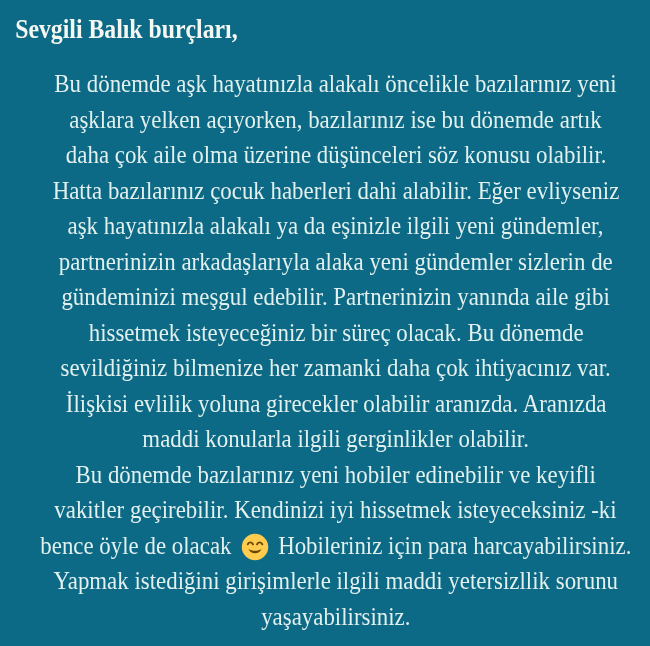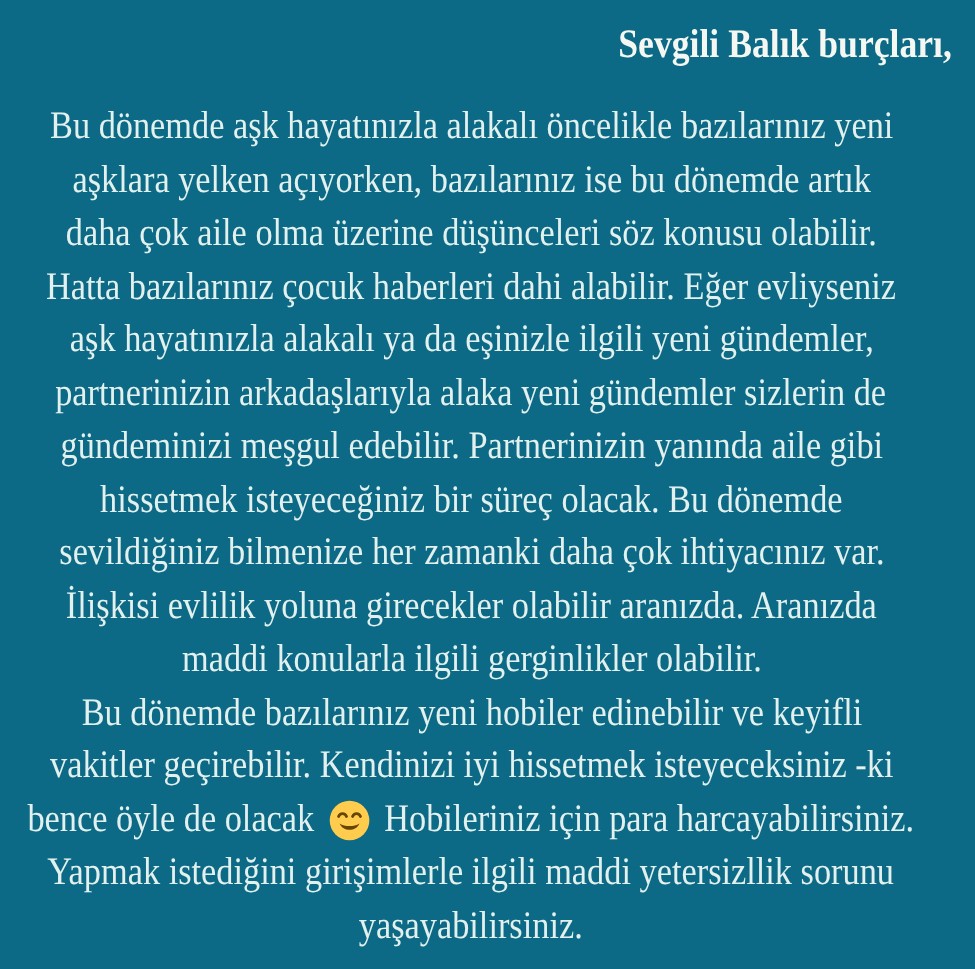--- a/index.html
+++ b/index.html
@@ -7,21 +7,21 @@
     padding: 0;
   }
   .page {
     position: relative;
     width: 650px;
     height: 646px;
     background: #0d6a86;
     overflow: hidden;
     display: flex;
     flex-direction: column;
-    align-items: flex-end;
+    align-items: flex-start;
     font-family: "Liberation Serif", serif;
   }
   .title {
     margin-top: 10px;
     font-size: 27px;
     font-weight: bold;
     line-height: 38px;
     color: #f5f7f2;
     white-space: nowrap;
     transform: scaleX(0.88);

